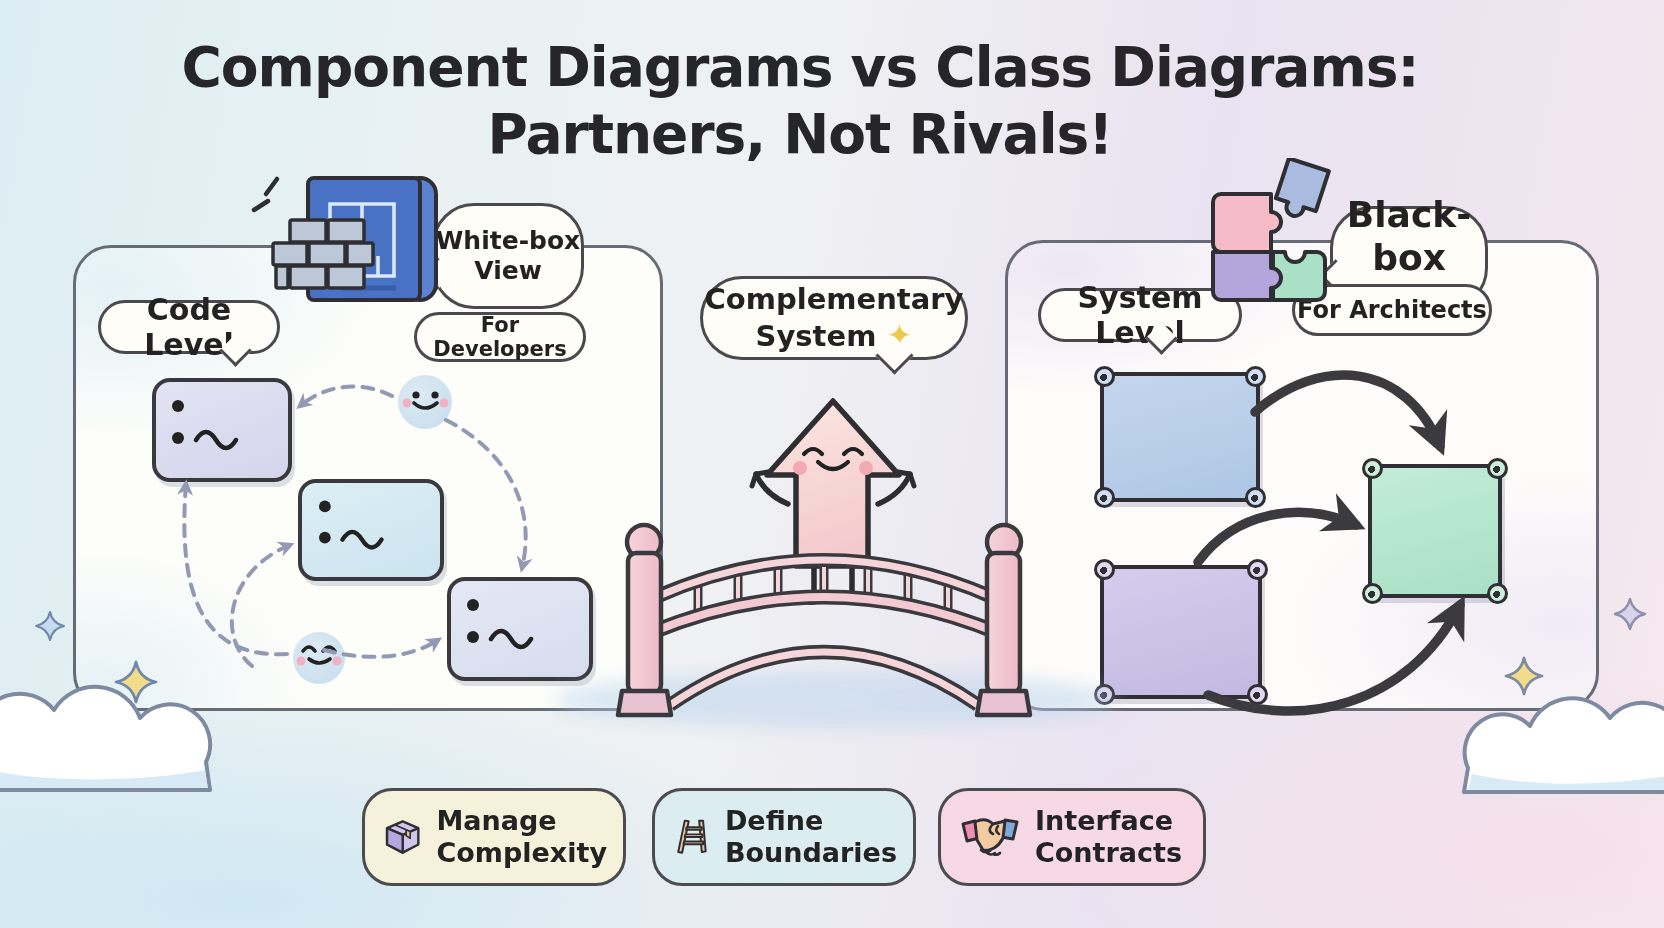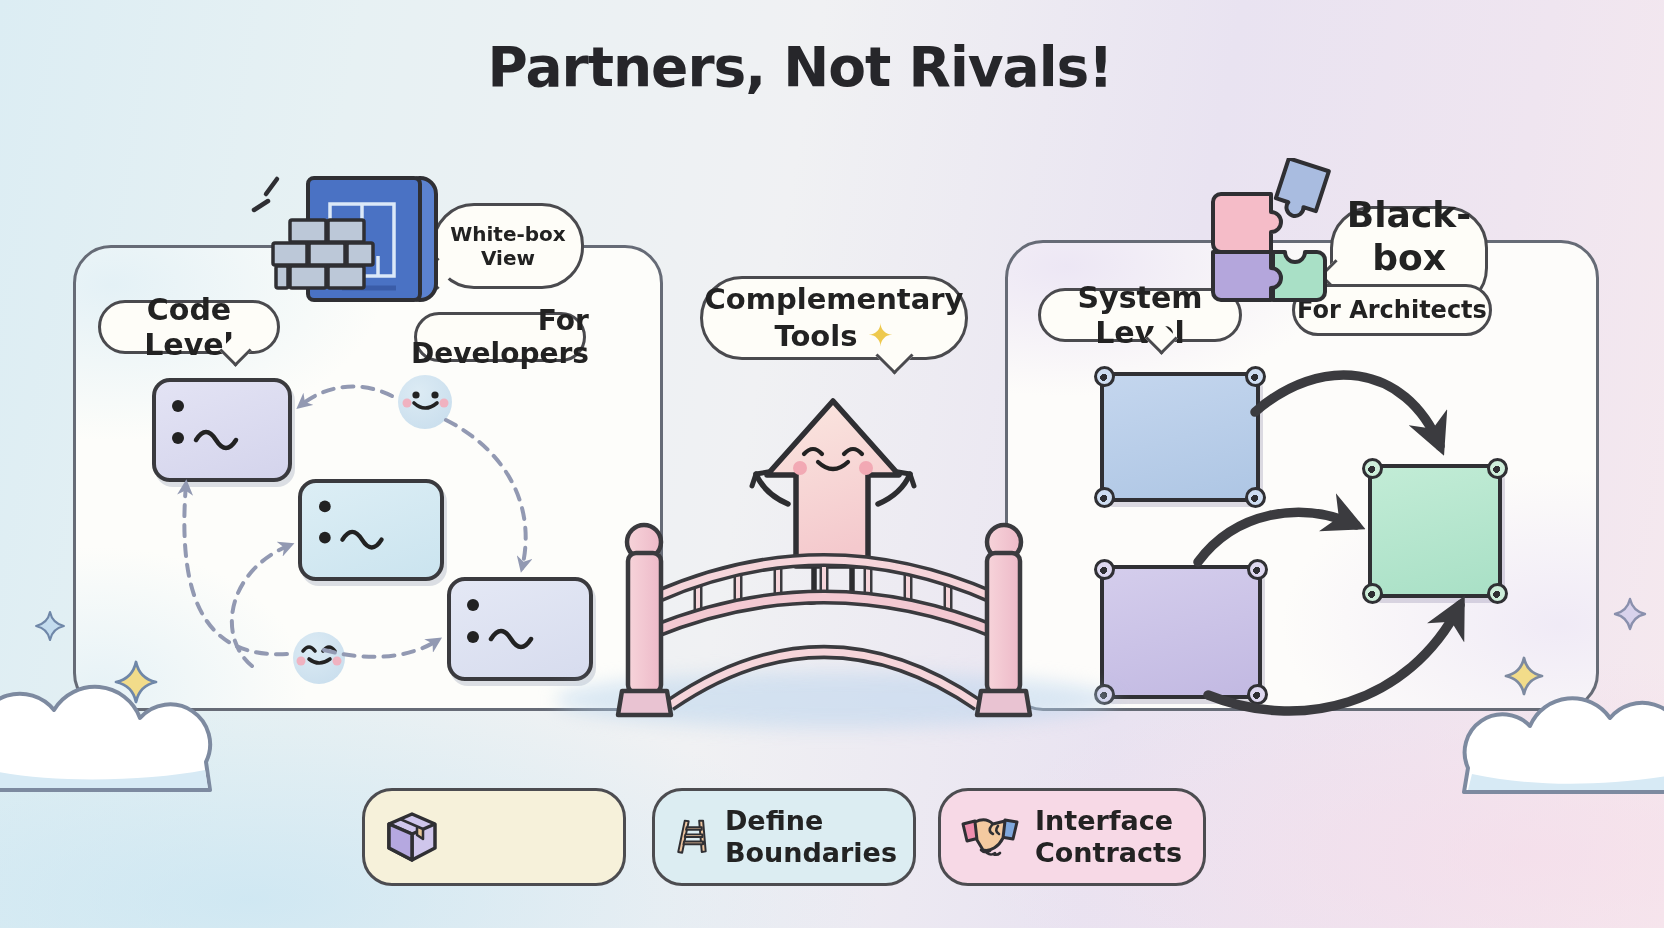--- a/index.html
+++ b/index.html
@@ -42,20 +42,21 @@
   .abs{position:absolute;}
   .water{position:absolute;left:555px;top:672px;width:560px;height:56px;border-radius:50%;
     background:rgba(183,211,238,.5);filter:blur(9px);z-index:1;}
 </style>
 </head>
 <body>
 
 <div class="canvas">
 
   <div class="title">
+    <div>Component Diagrams vs Class Diagrams:</div>
     <div>Partners, Not Rivals!</div>
   </div>
 
   <div class="panel left"></div>
   <div class="panel right"></div>
 
   <div class="water"></div>
 
   <svg class="abs" style="left:246px;top:160px;z-index:7" width="200" height="158" viewBox="0 0 200 158">
     <path d="M20 34 L31 19" stroke="#2f2f33" stroke-width="4.5" stroke-linecap="round"></path>
@@ -74,27 +75,27 @@
       <rect x="82" y="106" width="36" height="22" rx="2"></rect>
       <rect x="30" y="106" width="12" height="22" rx="2"></rect>
     </g>
   </svg>
 
   <div class="bubble lvl" style="left:98px;top:300px;width:182px;height:54px;border-radius:27px;">
     <span class="tail down" style="bottom:-11px;right:30px;"></span>
     <span>Code Level</span>
   </div>
 
-  <div class="bubble" style="left:432px;top:203px;width:152px;height:86px;border-radius:42px;font-size:20px;line-height:1.2;">
+  <div class="bubble" style="left:432px;top:203px;width:152px;height:106px;border-radius:42px;font-size:25px;line-height:1.2;">
     <span class="tail left" style="left:-9px;top:56px;transform:rotate(45deg);"></span>
     <span>White-box</span>
     <span>View</span>
   </div>
 
-  <div class="bubble" style="left:414px;top:312px;width:172px;height:50px;border-radius:25px;font-size:28px;text-align:right;">
+  <div class="bubble" style="left:414px;top:312px;width:172px;height:50px;border-radius:25px;font-size:21px;">
     <span>For Developers</span>
   </div>
 
   <div class="classbox" style="left:152px;top:378px;width:132px;height:96px;background:linear-gradient(160deg,#e3e3f4,#d4d4ec);">
     <svg width="120" height="88" viewBox="0 0 120 88">
       <circle cx="22" cy="24" r="6" fill="#222"></circle>
         <circle cx="22" cy="56" r="6" fill="#222"></circle>
       <path d="M40 58 q10 -16 20 0 q10 16 20 0" fill="none" stroke="#222" stroke-width="4.5" stroke-linecap="round"></path>
     </svg>
   </div>
@@ -128,21 +129,21 @@
       <circle cx="8" cy="29" r="4.5" fill="#f0b2c0"></circle>
         <circle cx="44" cy="29" r="4.5" fill="#f0b2c0"></circle>
       <path d="M16 27 Q26 35 37 27" fill="none" stroke="#222" stroke-width="3.6" stroke-linecap="round"></path>
     </svg>
   </div>
 
   <div class="bubble" style="left:700px;top:276px;width:268px;height:84px;border-radius:46px;font-size:29px;line-height:1.2;">
     <span class="tail down" style="bottom:-12px;left:68%;width:24px;height:24px;"></span>
     <span>Complementary</span>
     <span>
-      <span>Tools</span>
+      <span>System</span>
       <span style="color:#eec94e;font-size:31px;">✦</span>
     </span>
   </div>
 
   <svg class="abs" style="left:742px;top:398px;z-index:4" width="182" height="215" viewBox="0 0 182 215">
     <path d="M72 168 V200 M110 168 V200" stroke="#2d2d30" stroke-width="5.5" stroke-linecap="round"></path>
     <ellipse cx="69" cy="202" rx="10" ry="5" fill="#222"></ellipse>
       <ellipse cx="113" cy="202" rx="10" ry="5" fill="#222"></ellipse>
     <path d="M46 106 C32 100 20 90 14 76 M136 106 C150 100 162 90 168 76" fill="none" stroke="#2d2d30" stroke-width="5.5" stroke-linecap="round"></path>
     <path d="M14 76 l-4 12 M14 76 l12 -2 M168 76 l4 12 M168 76 l-12 -2" stroke="#2d2d30" stroke-width="5" stroke-linecap="round"></path>
@@ -258,20 +259,24 @@
   </svg>
 
   <div class="badge" style="left:362px;width:264px;background:#f6f1da;">
     <svg width="58" height="58" viewBox="0 0 58 58">
       <path d="M29 6 L52 16 L52 40 L29 52 L6 40 L6 16 Z" fill="#cfc6ec" stroke="#2f2f33" stroke-width="3.5" stroke-linejoin="round"></path>
       <path d="M6 16 L29 26 L52 16 M29 26 V52" fill="none" stroke="#2f2f33" stroke-width="3.5" stroke-linejoin="round"></path>
       <path d="M29 26 L6 16 L6 40 L29 52 Z" fill="#b5a8e0"></path>
       <path d="M29 26 L6 16 L6 40 L29 52 Z" fill="none" stroke="#2f2f33" stroke-width="3.5" stroke-linejoin="round"></path>
       <path d="M17 11 L40 21 L40 31 L34 27 L34 18.5" fill="#e8c79a" stroke="#2f2f33" stroke-width="2.5" stroke-linejoin="round"></path>
     </svg>
+    <div class="txt">
+      <div>Manage</div>
+      <div>Complexity</div>
+    </div>
   </div>
 
   <div class="badge" style="left:652px;width:264px;background:#dcedf2;">
     <svg width="58" height="58" viewBox="0 0 58 58">
       <g stroke="#2f2f33" stroke-width="3" fill="#ecc39e" stroke-linejoin="round">
         <path d="M18 4 L8 52 L14 53 L24 5 Z"></path>
         <path d="M40 4 L44 52 L50 51 L46 4 Z"></path>
         <path d="M21 14 L44 14 L44 18 L20 18 Z"></path>
         <path d="M19 25 L45 25 L45 29 L18 29 Z"></path>
         <path d="M17 36 L46 36 L46 40 L16 40 Z"></path>

